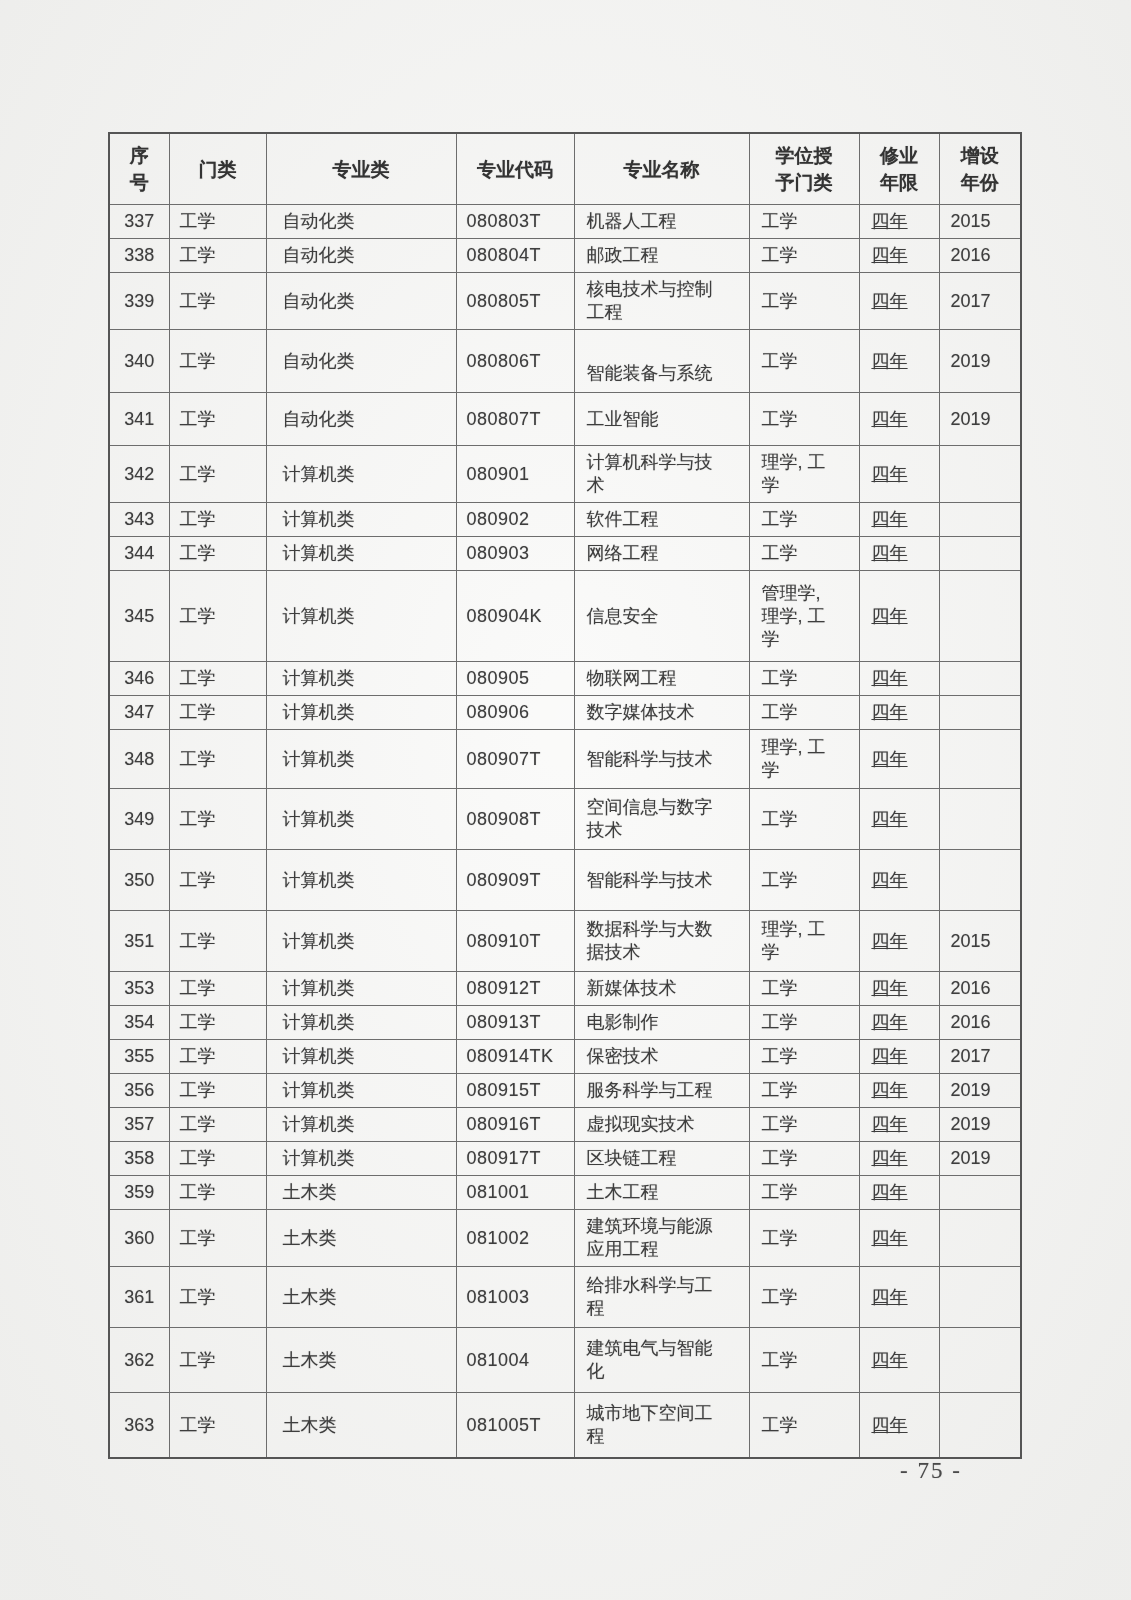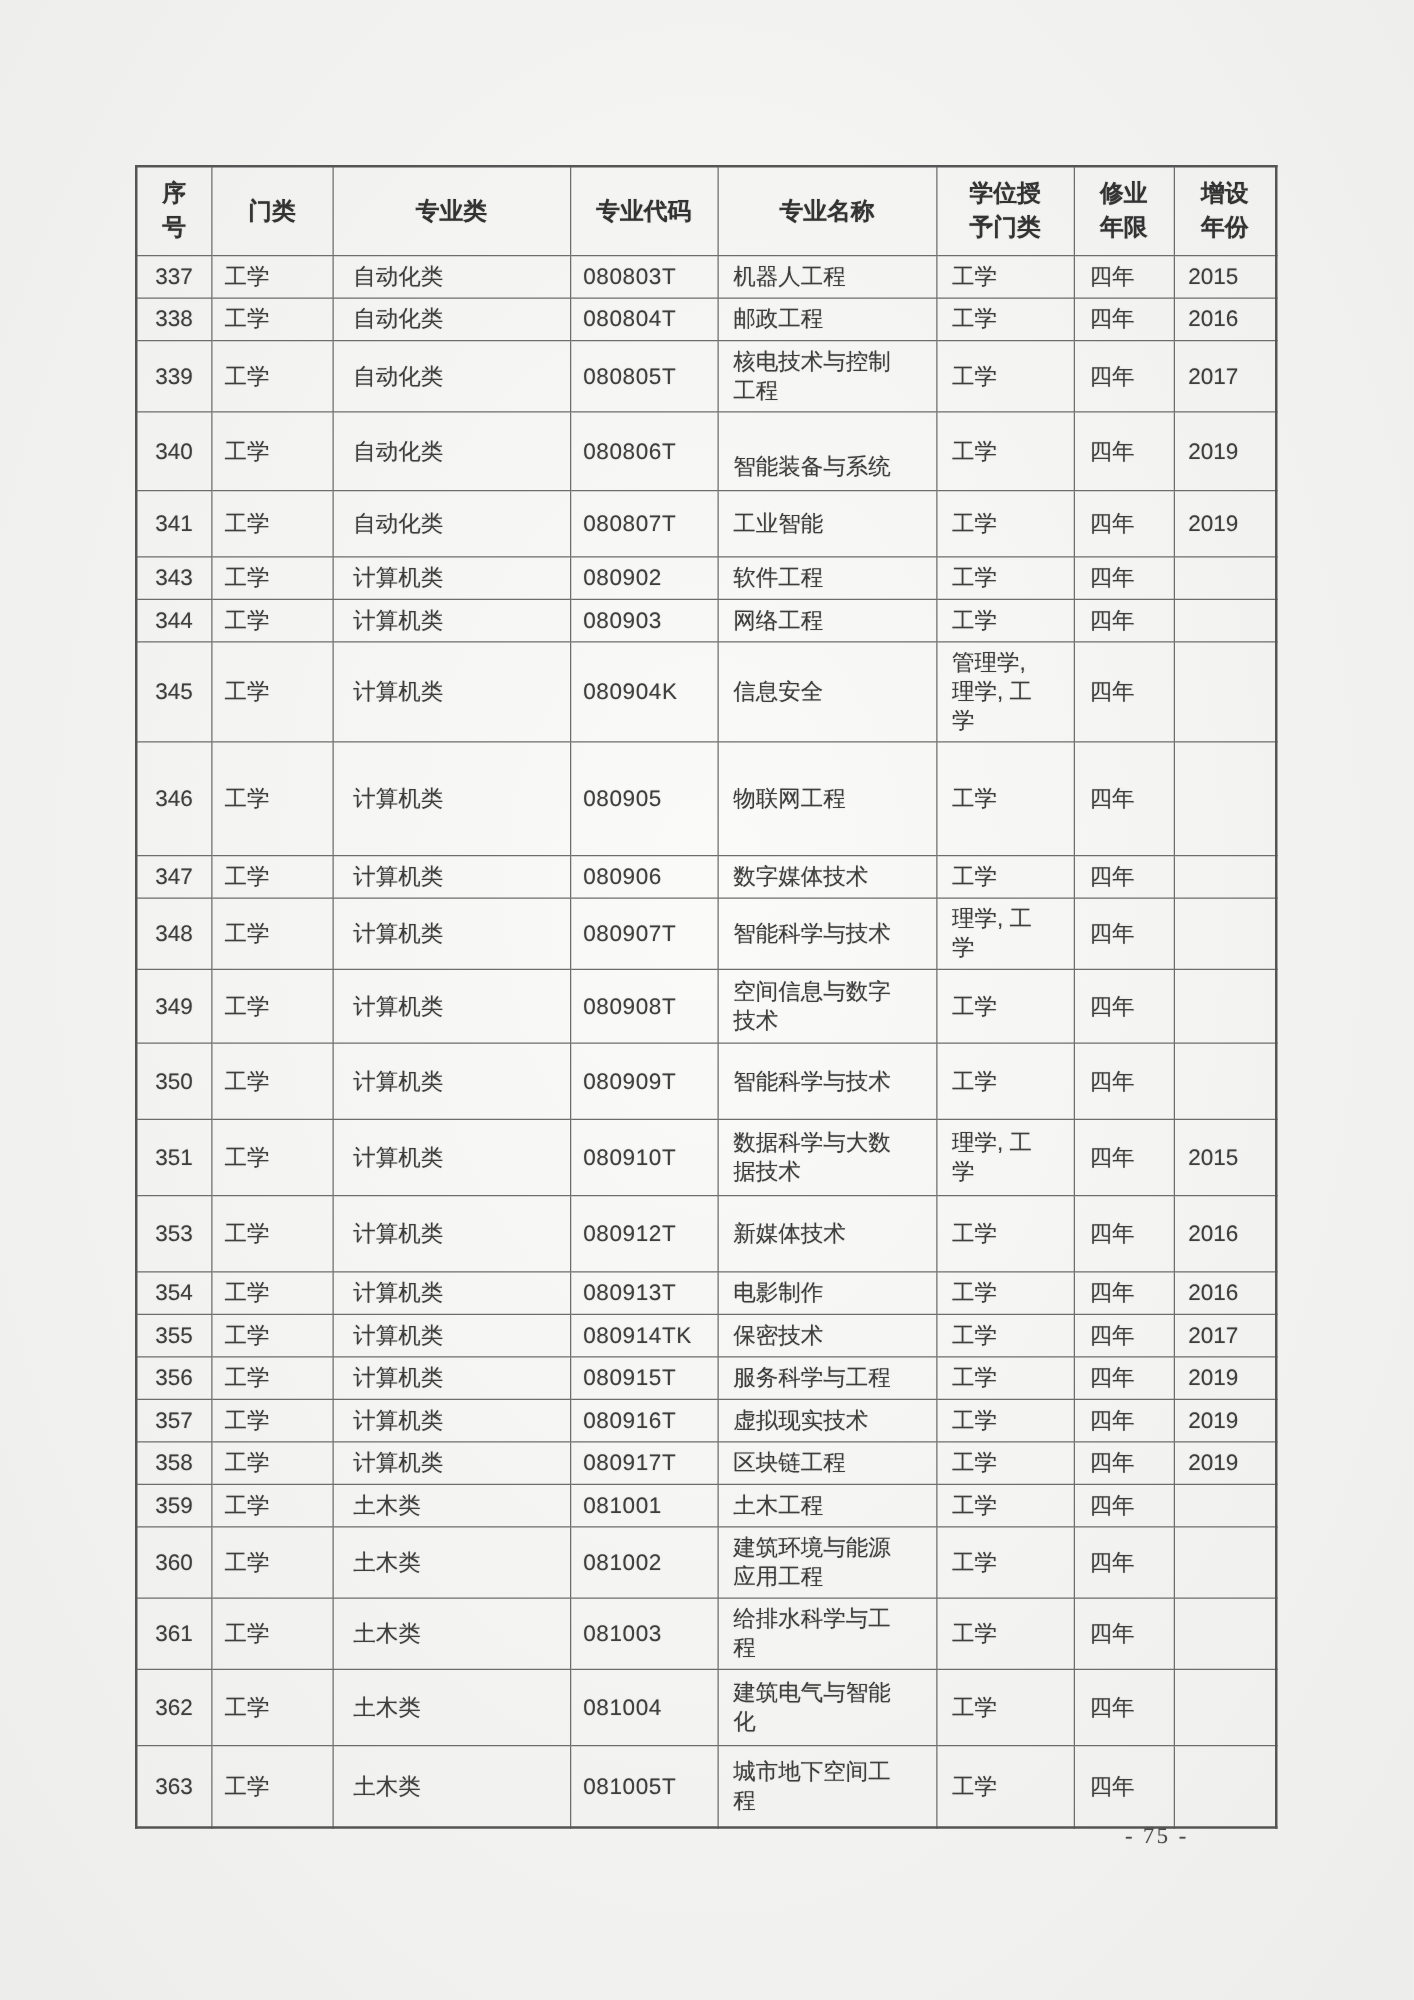--- a/index.html
+++ b/index.html
@@ -58,41 +58,41 @@
     padding: 5px 8px;
     word-break: normal;
     overflow-wrap: break-word;
   }
   td.col0 { text-align: center; padding: 5px 4px; }
   td.col1 { padding-left: 10px; }
   td.col2 { padding-left: 16px; margin-left: 40px; }
   td.col3 { padding-left: 10px; letter-spacing: 0.5px; }
   td.col4 { padding-left: 12px; padding-right: 30px; }
   td.col5 { padding-left: 12px; padding-right: 26px; }
-  td.col6 { padding-left: 12px; }
+  td.col6 { padding-left: 12px; text-decoration: underline; }
   td.col7 { padding-left: 11px; margin-left: 29px; }
   
   tbody tr:nth-child(3) td  { height: 44px; }
   tbody tr:nth-child(4) td  { height: 50px; }
   tbody tr:nth-child(4) td.col4 { vertical-align: bottom; padding-bottom: 7px; }
   tbody tr:nth-child(5) td  { height: 42px; }
   tbody tr:nth-child(9) td  { height: 80px; }
   tbody tr:nth-child(12) td { height: 48px; }
   tbody tr:nth-child(13) td { height: 50px; }
   tbody tr:nth-child(14) td { height: 50px; }
   tbody tr:nth-child(15) td { height: 50px; }
   tbody tr:nth-child(24) td { height: 50px; }
   tbody tr:nth-child(25) td { height: 54px; }
   tbody tr:nth-child(26) td { height: 54px; }
   tbody tr:nth-child(27) td { height: 52px; }
   .page-number {
     position: absolute;
     left: 900px;
     top: 1458px;
-    font-size: 18px;
+    font-size: 23px;
     letter-spacing: 2px;
     color: #4a4a4a;
     text-shadow: 0 0 1px rgba(74,74,74,0.4);
     font-family: "Liberation Serif", "DejaVu Serif", serif;
   }
 </style>
 </head>
 <body>
 
 <div class="scan-page">
@@ -165,20 +165,30 @@
           <td class="col0">341</td>
           <td class="col1">工学</td>
           <td class="col2">自动化类</td>
           <td class="col3">080807T</td>
           <td class="col4">工业智能</td>
           <td class="col5">工学</td>
           <td class="col6">四年</td>
           <td class="col7">2019</td>
         </tr>
         <tr>
+          <td class="col0">342</td>
+          <td class="col1">工学</td>
+          <td class="col2">计算机类</td>
+          <td class="col3">080901</td>
+          <td class="col4">计算机科学与技术</td>
+          <td class="col5">理学, 工学</td>
+          <td class="col6">四年</td>
+          <td class="col7"></td>
+        </tr>
+        <tr>
           <td class="col0">343</td>
           <td class="col1">工学</td>
           <td class="col2">计算机类</td>
           <td class="col3">080902</td>
           <td class="col4">软件工程</td>
           <td class="col5">工学</td>
           <td class="col6">四年</td>
           <td class="col7"></td>
         </tr>
         <tr>

